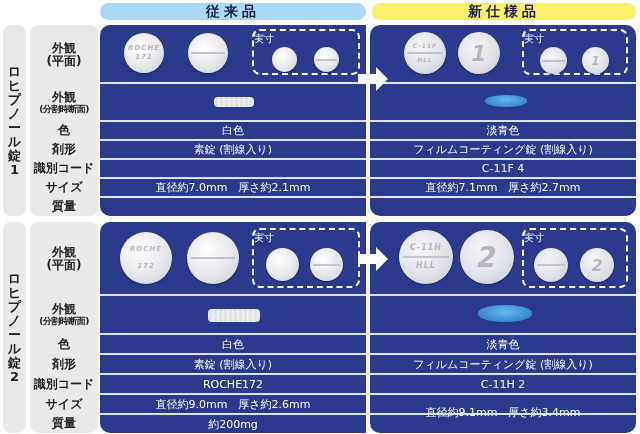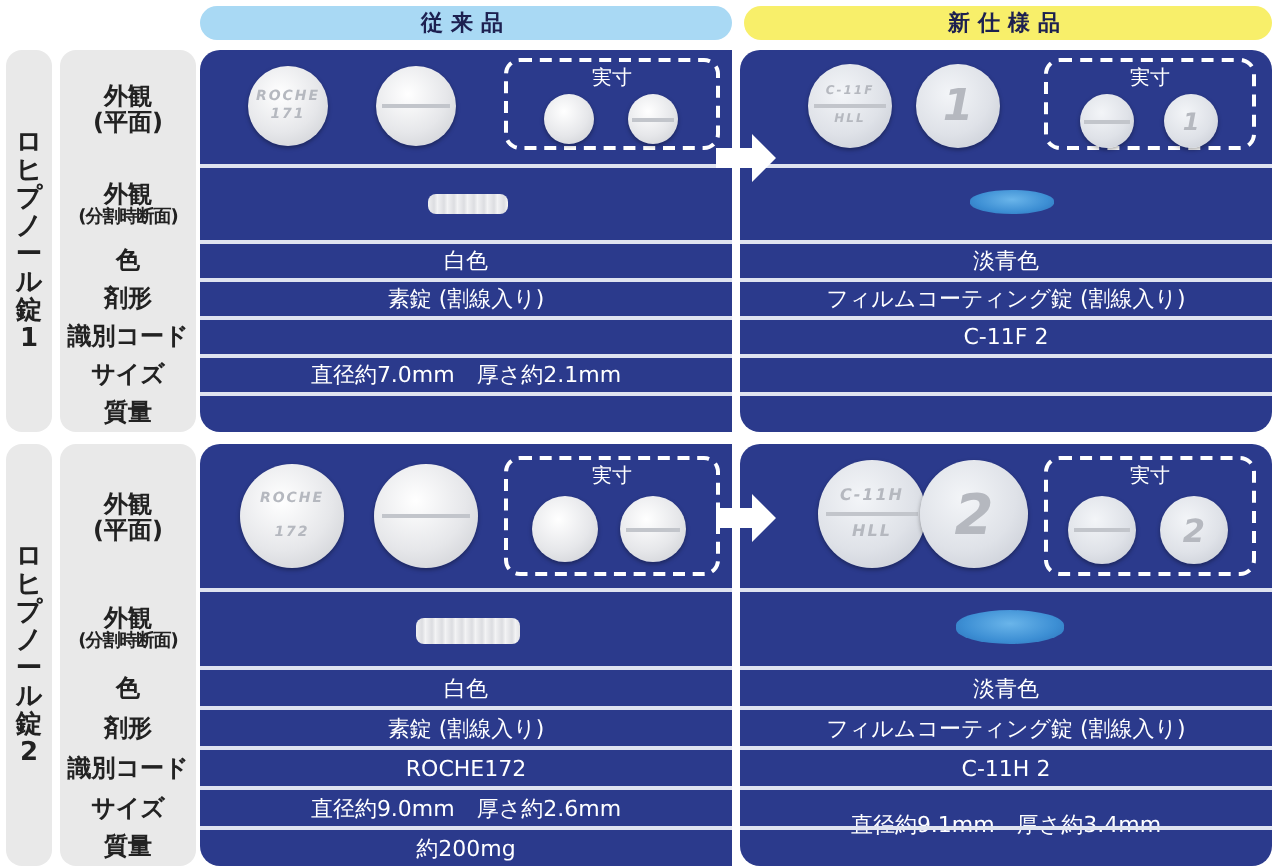--- a/index.html
+++ b/index.html
@@ -1,21 +1,21 @@
 <!DOCTYPE html>
 <html><head>
 <meta charset="utf-8">
 <style>
   * { box-sizing: border-box; margin: 0; padding: 0; }
   html, body { width: 640px; height: 434px; background: #ffffff; overflow: hidden; }
   body { font-family: "DejaVu Sans", "Liberation Sans", sans-serif; position: relative; }
 
   .pill { position: absolute; top: 3px; height: 17px; border-radius: 9px;
           display: flex; align-items: center; justify-content: center;
-          font-size: 11px; font-weight: bold; letter-spacing: 4px; color: #1d2050; }
+          font-size: 14px; font-weight: bold; letter-spacing: 4px; color: #1d2050; }
   .pill.old { left: 100px; width: 266px; background: #a9d9f4; }
   .pill.new { left: 372px; width: 264px; background: #f8ef6a; }
 
   .section { position: absolute; left: 0; width: 640px; }
   .s1 { top: 25px; height: 191px; }
   .s2 { top: 222px; height: 211px; }
 
   .vlabel { position: absolute; left: 3px; top: 0; width: 23px; height: 100%;
             background: #e9e9e9; border-radius: 8px;
             display: flex; flex-direction: column; align-items: center; justify-content: center;
@@ -40,21 +40,21 @@
   .tablet { position: absolute; border-radius: 50%;
             background: radial-gradient(circle at 40% 35%, #ffffff 0%, #e6e7ea 55%, #c9cbd0 100%);
             box-shadow: 0 1px 2px rgba(0,0,0,0.35);
             display: flex; align-items: center; justify-content: center;
             color: #b5b8bf; font-weight: bold; font-family: "DejaVu Sans", sans-serif; font-style: italic; }
   .tablet.bluish { background: radial-gradient(circle at 40% 35%, #f3f5f8 0%, #dfe2e8 55%, #c4c8d1 100%); }
   .tablet .score { position: absolute; left: 8%; right: 8%; top: 48%; height: 2px; background: #c2c5cb; }
   .tablet .imprint { font-size: 7px; letter-spacing: 1px; text-align: center; line-height: 9px; }
 
   .actual { position: absolute; border: 2px dashed #ffffff; border-radius: 8px; }
-  .actual .lbl { position: absolute; top: 1px; left: 0; width: 100%; text-align: center;
+  .actual .lbl { position: absolute; top: 1px; left: 0; width: 100%; 
                  color: #ffffff; font-size: 10px; }
 
   .slab { position: absolute; border-radius: 4px;
           background: repeating-linear-gradient(90deg, #f0f0f2 0px, #dcdde1 3px, #f6f6f7 5px); }
   .slab.blue { border-radius: 50% / 45%;
                background: radial-gradient(ellipse at 50% 40%, #6ab5ea 0%, #3d8fd4 60%, #2a6fb8 100%); }
   .vline { position: absolute; left: 366px; width: 4px; background: #ffffff; }
 </style>
 </head>
 <body>
@@ -155,22 +155,23 @@
         <span style="font-size:12px;">1</span>
       </div>
     </div>
     <div class="divider" style="top:57px;"></div>
     <div class="slab blue" style="left:115px;top:70px;width:42px;height:12px;"></div>
     <div class="divider" style="top:95px;"></div>
     <div class="row" style="top:97px;height:17px;">淡青色</div>
     <div class="divider" style="top:114px;"></div>
     <div class="row" style="top:116px;height:17px;">フィルムコーティング錠 (割線入り)</div>
     <div class="divider" style="top:133px;"></div>
-    <div class="row" style="top:135px;height:17px;">C-11F 2</div>
+    <div class="row" style="top:135px;height:17px;">C-11F 4</div>
     <div class="divider" style="top:152px;"></div>
+    <div class="row" style="top:154px;height:17px;">直径約7.1mm　厚さ約2.7mm</div>
     <div class="divider" style="top:171px;"></div>
   </div>
 
   <svg style="position:absolute;left:358px;top:42px;" width="32" height="24" viewBox="0 0 32 24">
     <polygon points="0,7 18,7 18,0 30,12 18,24 18,17 0,17" fill="#ffffff"></polygon>
   </svg>
 </div>
 
 <div class="section s2">
   <div class="vlabel">
@@ -237,21 +238,21 @@
     <div class="row" style="top:153px;height:18px;">ROCHE172</div>
     <div class="divider" style="top:171px;"></div>
     <div class="row" style="top:173px;height:18px;">直径約9.0mm　厚さ約2.6mm</div>
     <div class="divider" style="top:191px;"></div>
     <div class="row" style="top:193px;height:18px;">約200mg</div>
   </div>
 
   <div class="vline" style="top:0;height:211px;"></div>
 
   <div class="panel right">
-    <div class="tablet bluish" style="left:39px;top:8px;width:54px;height:54px;">
+    <div class="tablet bluish" style="left:29px;top:8px;width:54px;height:54px;">
       <div class="score"></div>
       <div class="imprint" style="font-size:8px;line-height:18px;">
           <div>C-11H</div>
           <div>HLL</div>
         </div>
     </div>
     <div class="tablet bluish" style="left:90px;top:8px;width:54px;height:54px;">
       <span style="font-size:28px;">2</span>
     </div>
     <div class="actual" style="left:152px;top:6px;width:106px;height:60px;">

